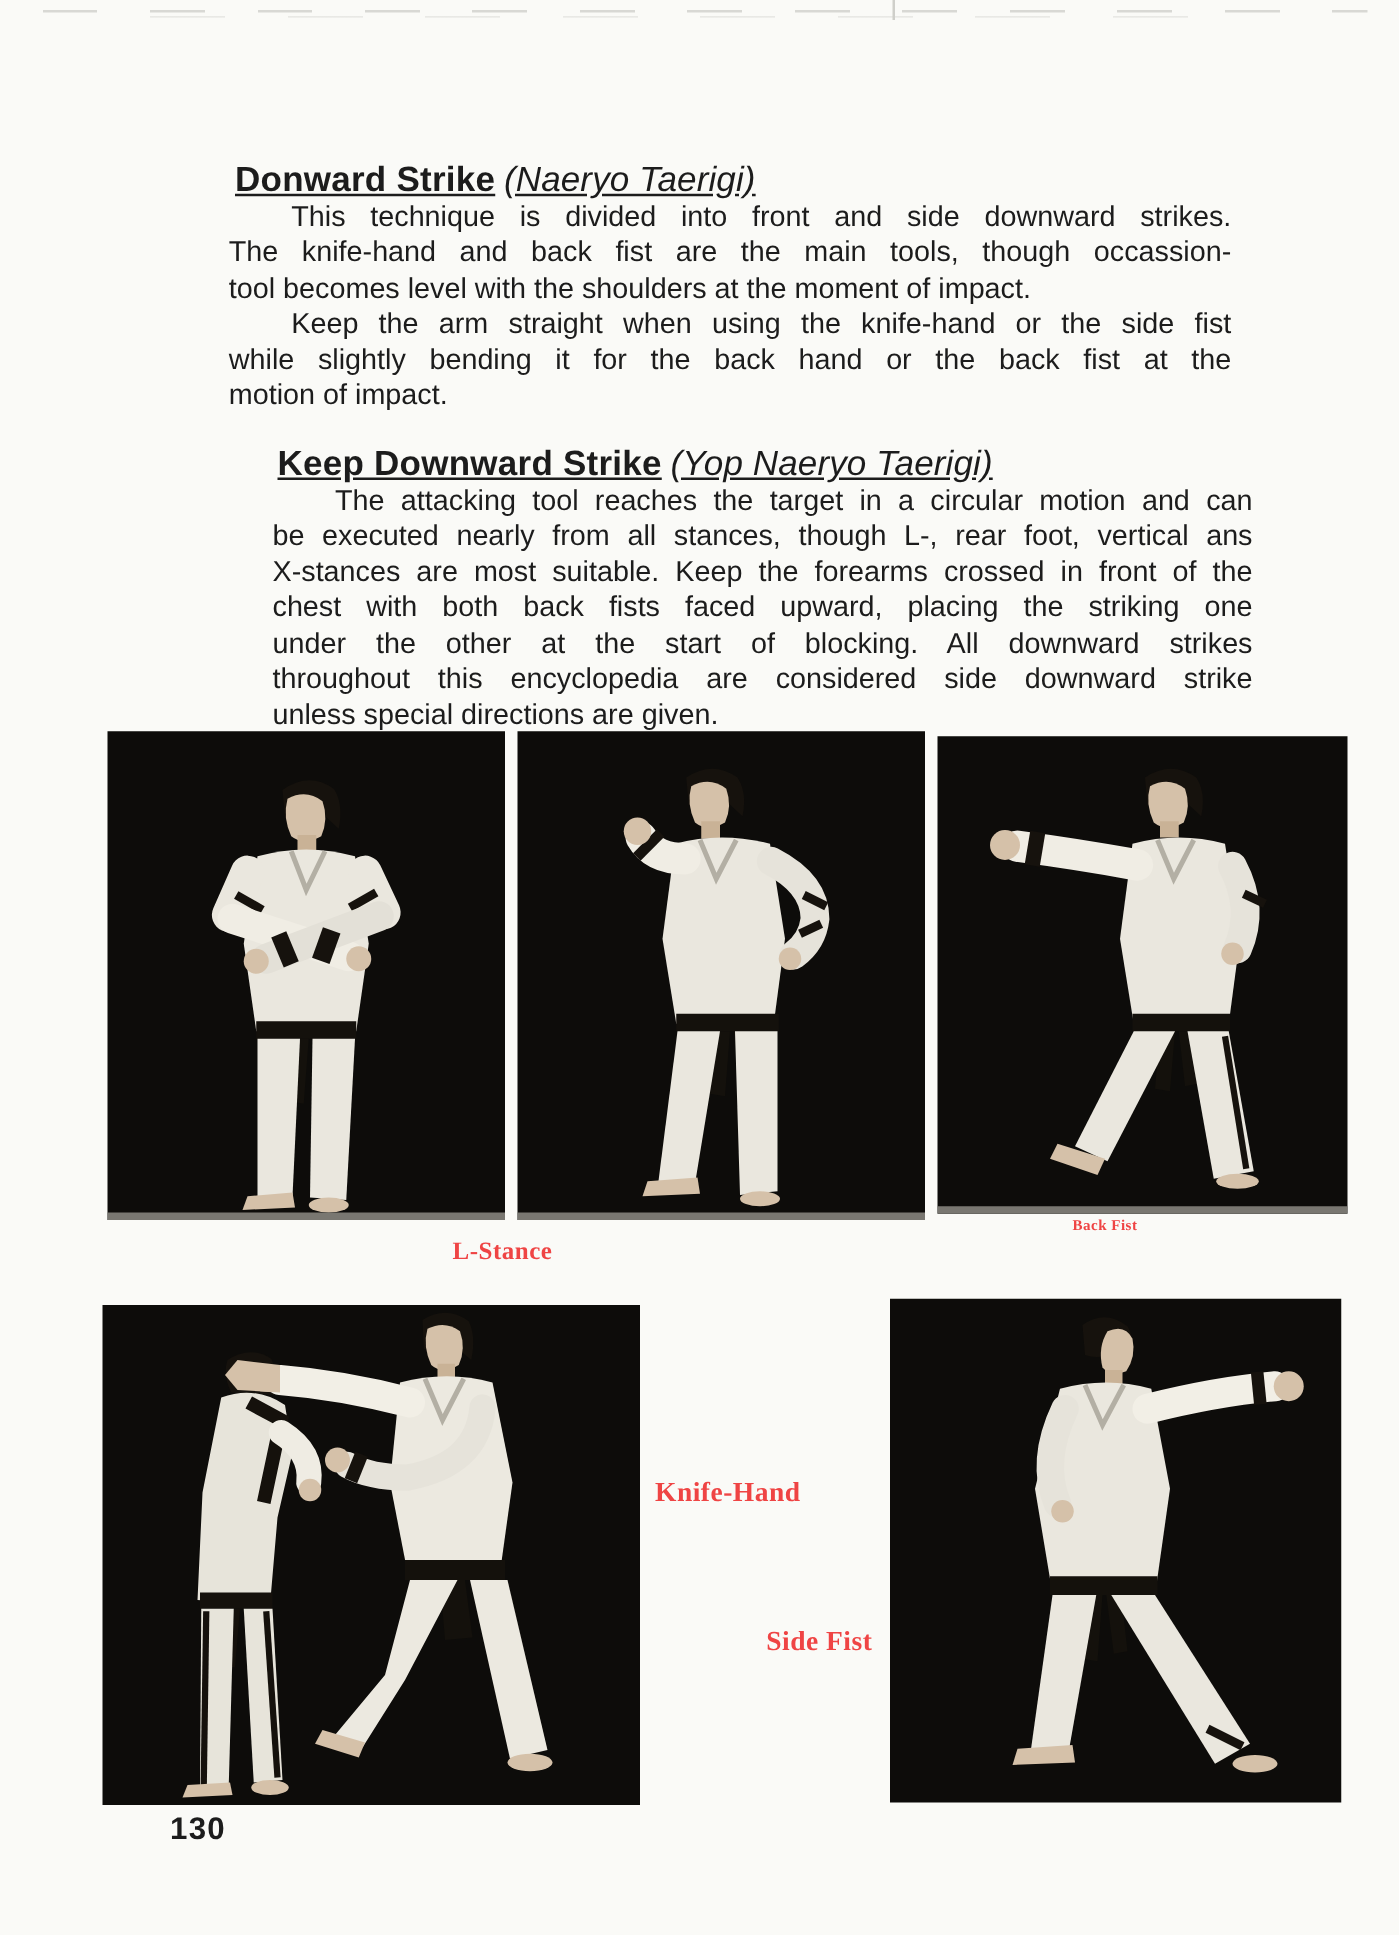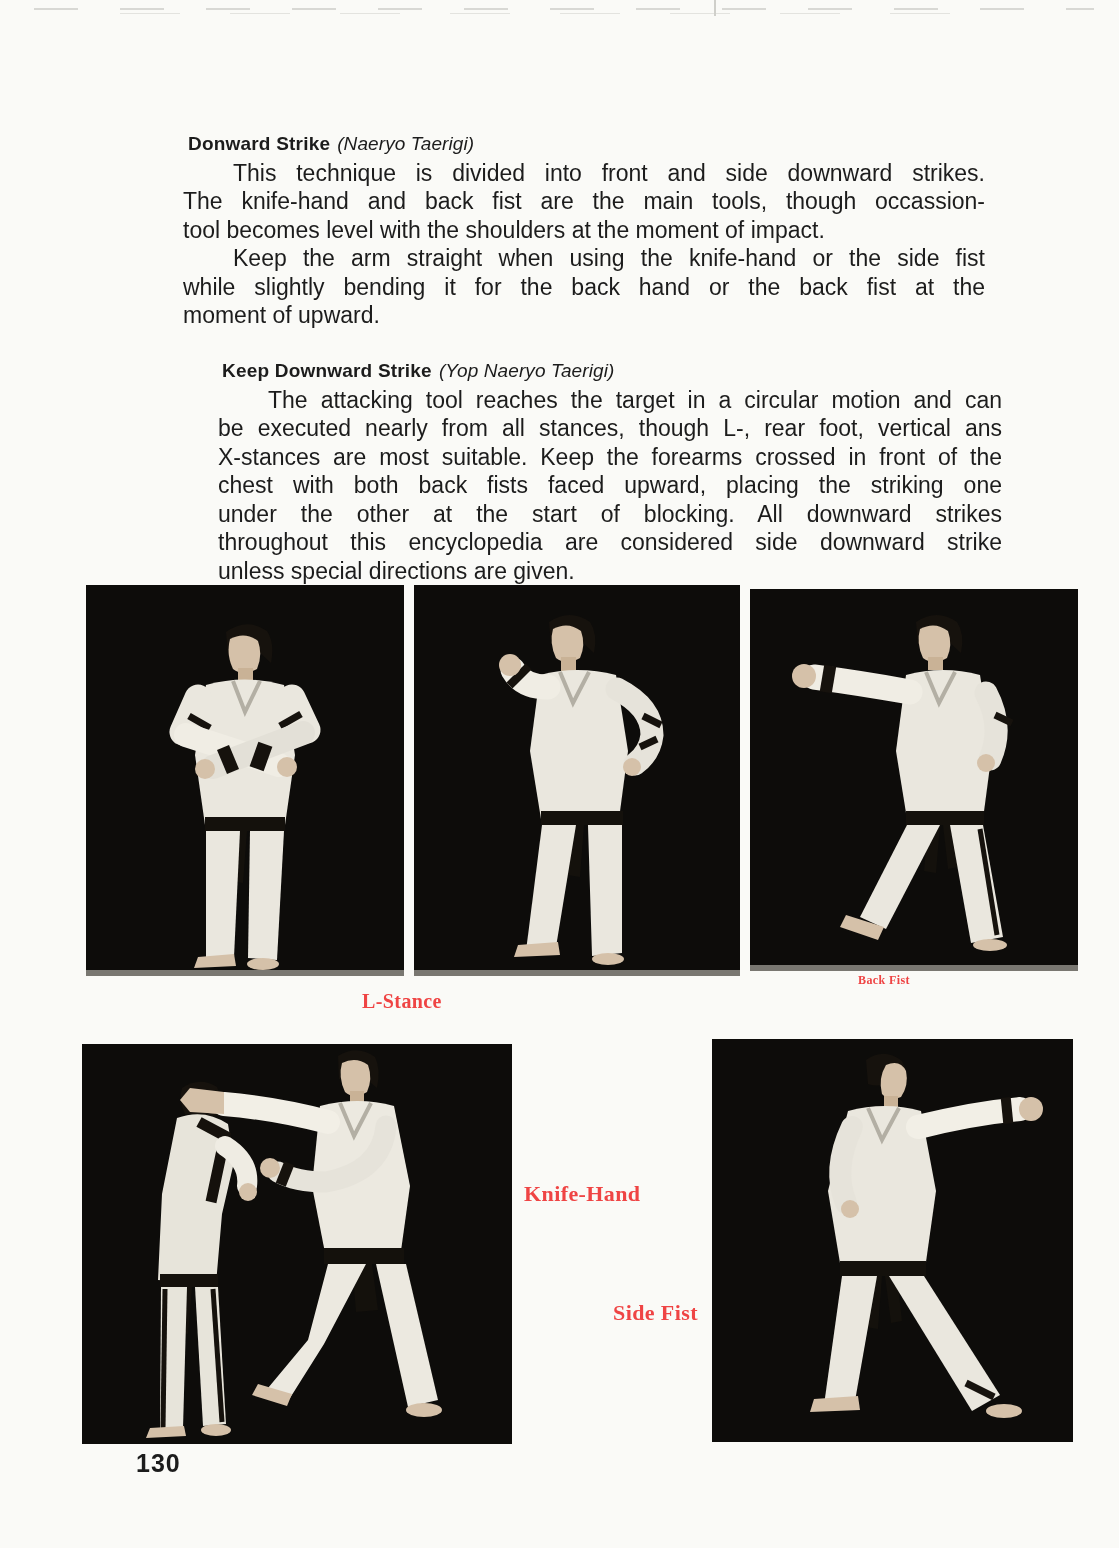--- a/index.html
+++ b/index.html
@@ -15,21 +15,21 @@
   .scan-marks{position:absolute;top:8px;left:34px;width:1060px;height:2px;
     background:repeating-linear-gradient(90deg,#d8d8d4 0 44px,transparent 44px 86px);}
   .scan-marks2{position:absolute;top:13px;left:120px;width:880px;height:1px;
     background:repeating-linear-gradient(90deg,#e3e3df 0 60px,transparent 60px 110px);}
   .scan-tick{position:absolute;top:0;left:714px;width:2px;height:16px;background:#cfcfca;}
 
   
   .section{position:absolute;}
   .sec1{left:183px;top:130px;width:802px;}
   .sec2{left:218px;top:357px;width:784px;}
-  .head{margin:0;font-size:19px;line-height:28.5px;font-weight:700;letter-spacing:.2px;}
+  .head{margin:0;font-size:28px;line-height:28.5px;font-weight:700;letter-spacing:.2px;text-decoration:underline;}
   .sec1 .head{padding-left:5px;}
   .sec2 .head{padding-left:4px;}
   .head .rom{font-weight:400;font-style:italic;margin-left:7px;letter-spacing:.1px;}
   .para{font-size:23px;line-height:28.5px;}
   .para .line{text-align:justify;text-align-last:justify;}
   .para .line:last-child{text-align-last:auto;}
   .para .line:first-child{text-indent:50px;}
 
   
   .photo{position:absolute;background:#0d0c0a;overflow:hidden;}
@@ -62,21 +62,21 @@
 <div class="section sec1">
   <h2 class="head"><span>Donward Strike</span><span class="rom">(Naeryo Taerigi)</span></h2>
   <div class="para">
       <div class="line">This technique is divided into front and side downward strikes.</div>
       <div class="line">The knife-hand and back fist are the main tools, though occassion-</div>
       <div class="line">tool becomes level with the shoulders at the moment of impact.</div>
     </div>
   <div class="para">
       <div class="line">Keep the arm straight when using the knife-hand or the side fist</div>
       <div class="line">while slightly bending it for the back hand or the back fist at the</div>
-      <div class="line">moment of upward.</div>
+      <div class="line">motion of impact.</div>
     </div>
 </div>
 
 <div class="section sec2">
   <h2 class="head"><span>Keep Downward Strike</span><span class="rom">(Yop Naeryo Taerigi)</span></h2>
   <div class="para">
       <div class="line">The attacking tool reaches the target in a circular motion and can</div>
       <div class="line">be executed nearly from all stances, though L-, rear foot, vertical ans</div>
       <div class="line">X-stances are most suitable. Keep the forearms crossed in front of the</div>
       <div class="line">chest with both back fists faced upward, placing the striking one</div>

